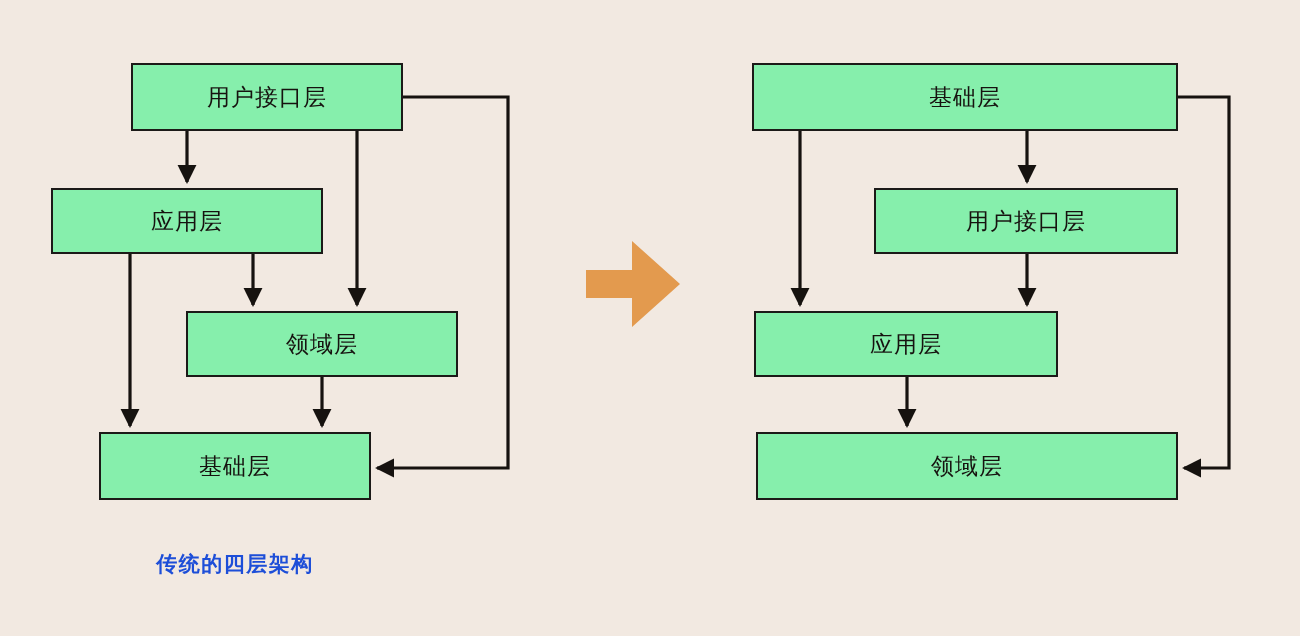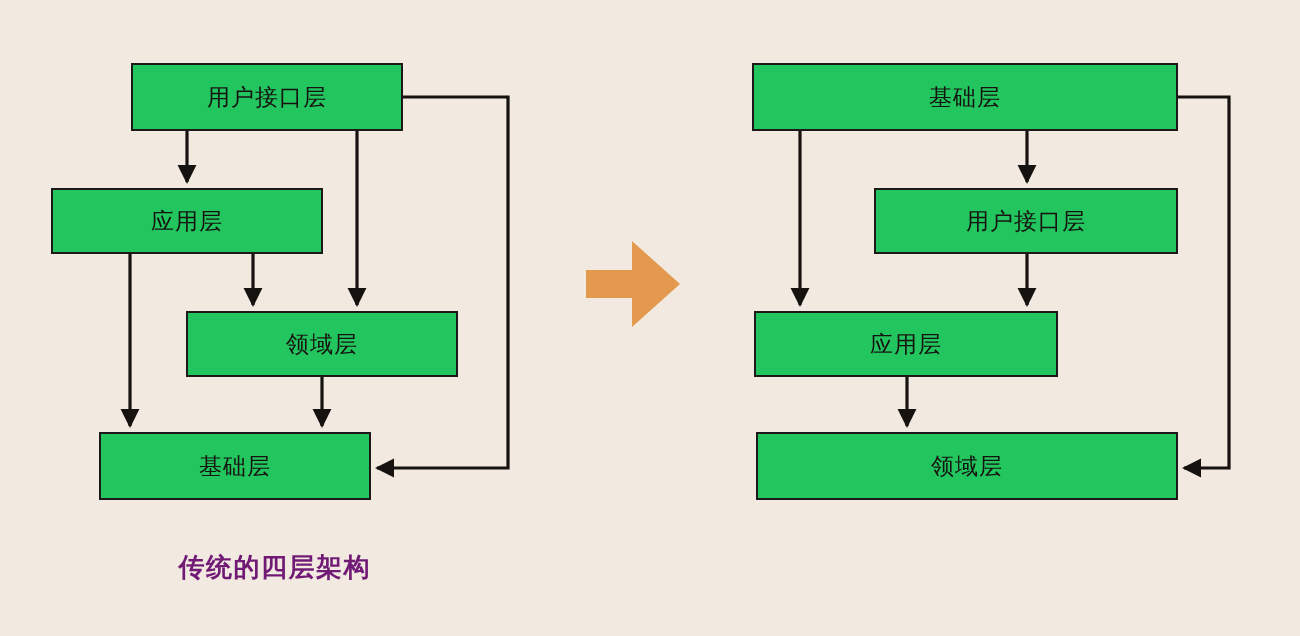--- a/index.html
+++ b/index.html
@@ -21,43 +21,43 @@
   }
   .svg-layer {
     position: absolute;
     top: 0;
     left: 0;
     width: 1300px;
     height: 636px;
   }
   .box {
     position: absolute;
-    background: #22c55e;
+    background: #86efac;
     border: 2px solid #1C1A18;
     box-sizing: border-box;
     display: flex;
     align-items: center;
     justify-content: center;
     z-index: 3;
   }
   .box-label {
     font-size: 23px;
     color: #16120F;
     letter-spacing: 1px;
     line-height: 1;
     white-space: nowrap;
   }
   .caption {
     position: absolute;
-    font-size: 26px;
+    font-size: 21px;
     font-weight: bold;
-    color: #701a75;
+    color: #1d4ed8;
     letter-spacing: 1.5px;
     white-space: nowrap;
-    text-align: right;
+    text-align: center;
     z-index: 3;
   }
 </style>
 </head>
 <body>
 
 <div id="canvas">
 
   <svg class="svg-layer" viewBox="0 0 1300 636" xmlns="http://www.w3.org/2000/svg">
     <defs>

